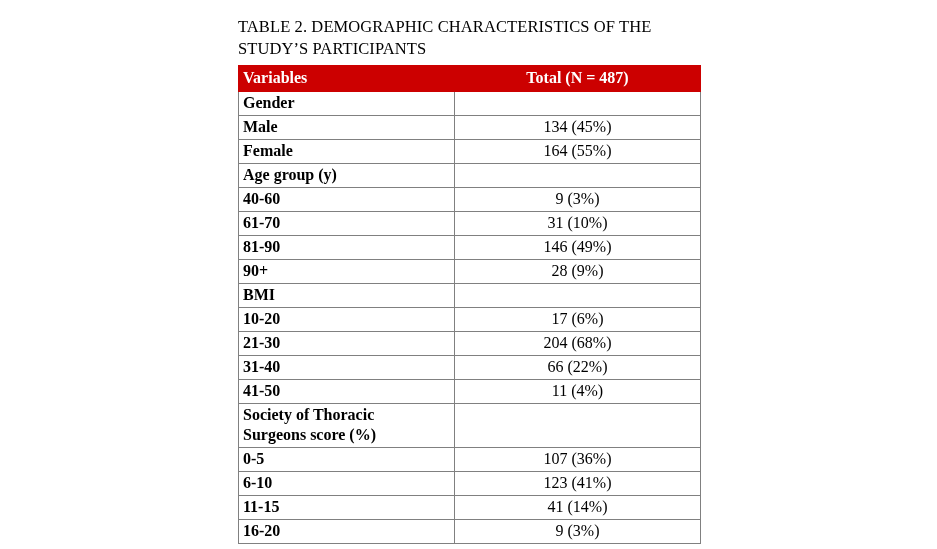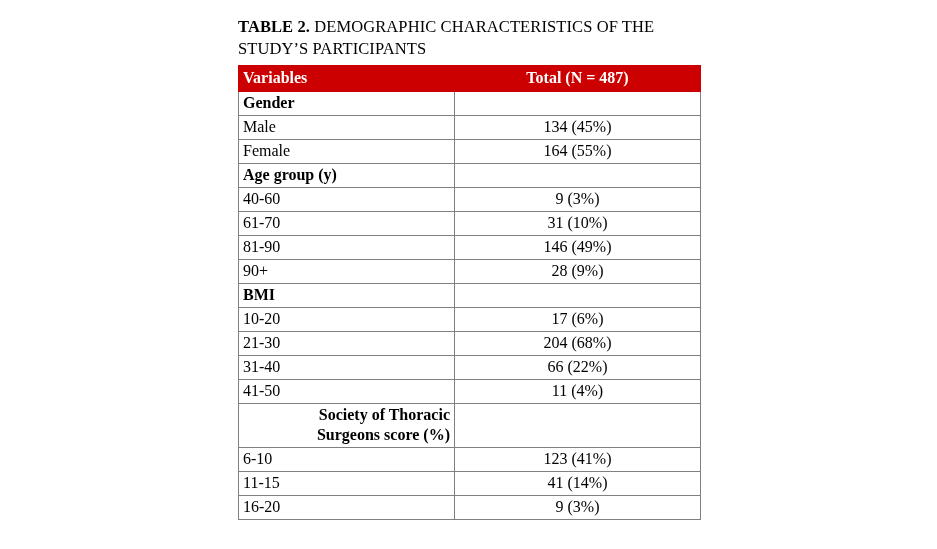--- a/index.html
+++ b/index.html
@@ -26,21 +26,21 @@
     width: 462px;
   }
   .caption {
     font-size: 16.5px;
     line-height: 1.32;
     color: #000;
     margin-bottom: 5px;
     letter-spacing: 0.1px;
   }
   .caption .caption-label {
-    font-weight: bold;
+    font-weight: normal;
     text-align: right;
   }
   table.demo-table {
     border-collapse: collapse;
     width: 462px;
     table-layout: fixed;
   }
   table.demo-table col.c1 { width: 216px; }
   table.demo-table col.c2 { width: 246px; }
   table.demo-table th,
@@ -59,33 +59,34 @@
     font-weight: bold;
     border: 1px solid #cc0000;
     padding-top: 2px;
     padding-bottom: 3px;
   }
   th.head-left { text-align: left; padding-left: 6px; }
   th.head-center { text-align: center; }
   td.label {
     text-align: left;
     padding-left: 6px;
+    font-weight: bold;
   }
   td.label.group {
     font-weight: bold;
   }
   td.value {
     text-align: center;
   }
   td.multiline {
     line-height: 1.25;
     padding-top: 3px;
     padding-bottom: 3px;
   }
-  .ml-line { display: block; text-align: right; }
+  .ml-line { display: block; }
 </style>
 </head>
 <body>
 
 <div class="page">
   <div class="table-wrap">
 
     <div class="caption">
       <span class="caption-label">TABLE 2.</span><span> DEMOGRAPHIC CHARACTERISTICS OF THE STUDY’S PARTICIPANTS</span>
     </div>
@@ -155,20 +156,24 @@
           <td class="value">11 (4%)</td>
         </tr>
         <tr>
           <td class="label group multiline">
             <span class="ml-line">Society of Thoracic</span>
             <span class="ml-line">Surgeons score (%)</span>
           </td>
           <td class="value"></td>
         </tr>
         <tr>
+          <td class="label">0-5</td>
+          <td class="value">107 (36%)</td>
+        </tr>
+        <tr>
           <td class="label">6-10</td>
           <td class="value">123 (41%)</td>
         </tr>
         <tr>
           <td class="label">11-15</td>
           <td class="value">41 (14%)</td>
         </tr>
         <tr>
           <td class="label">16-20</td>
           <td class="value">9 (3%)</td>

